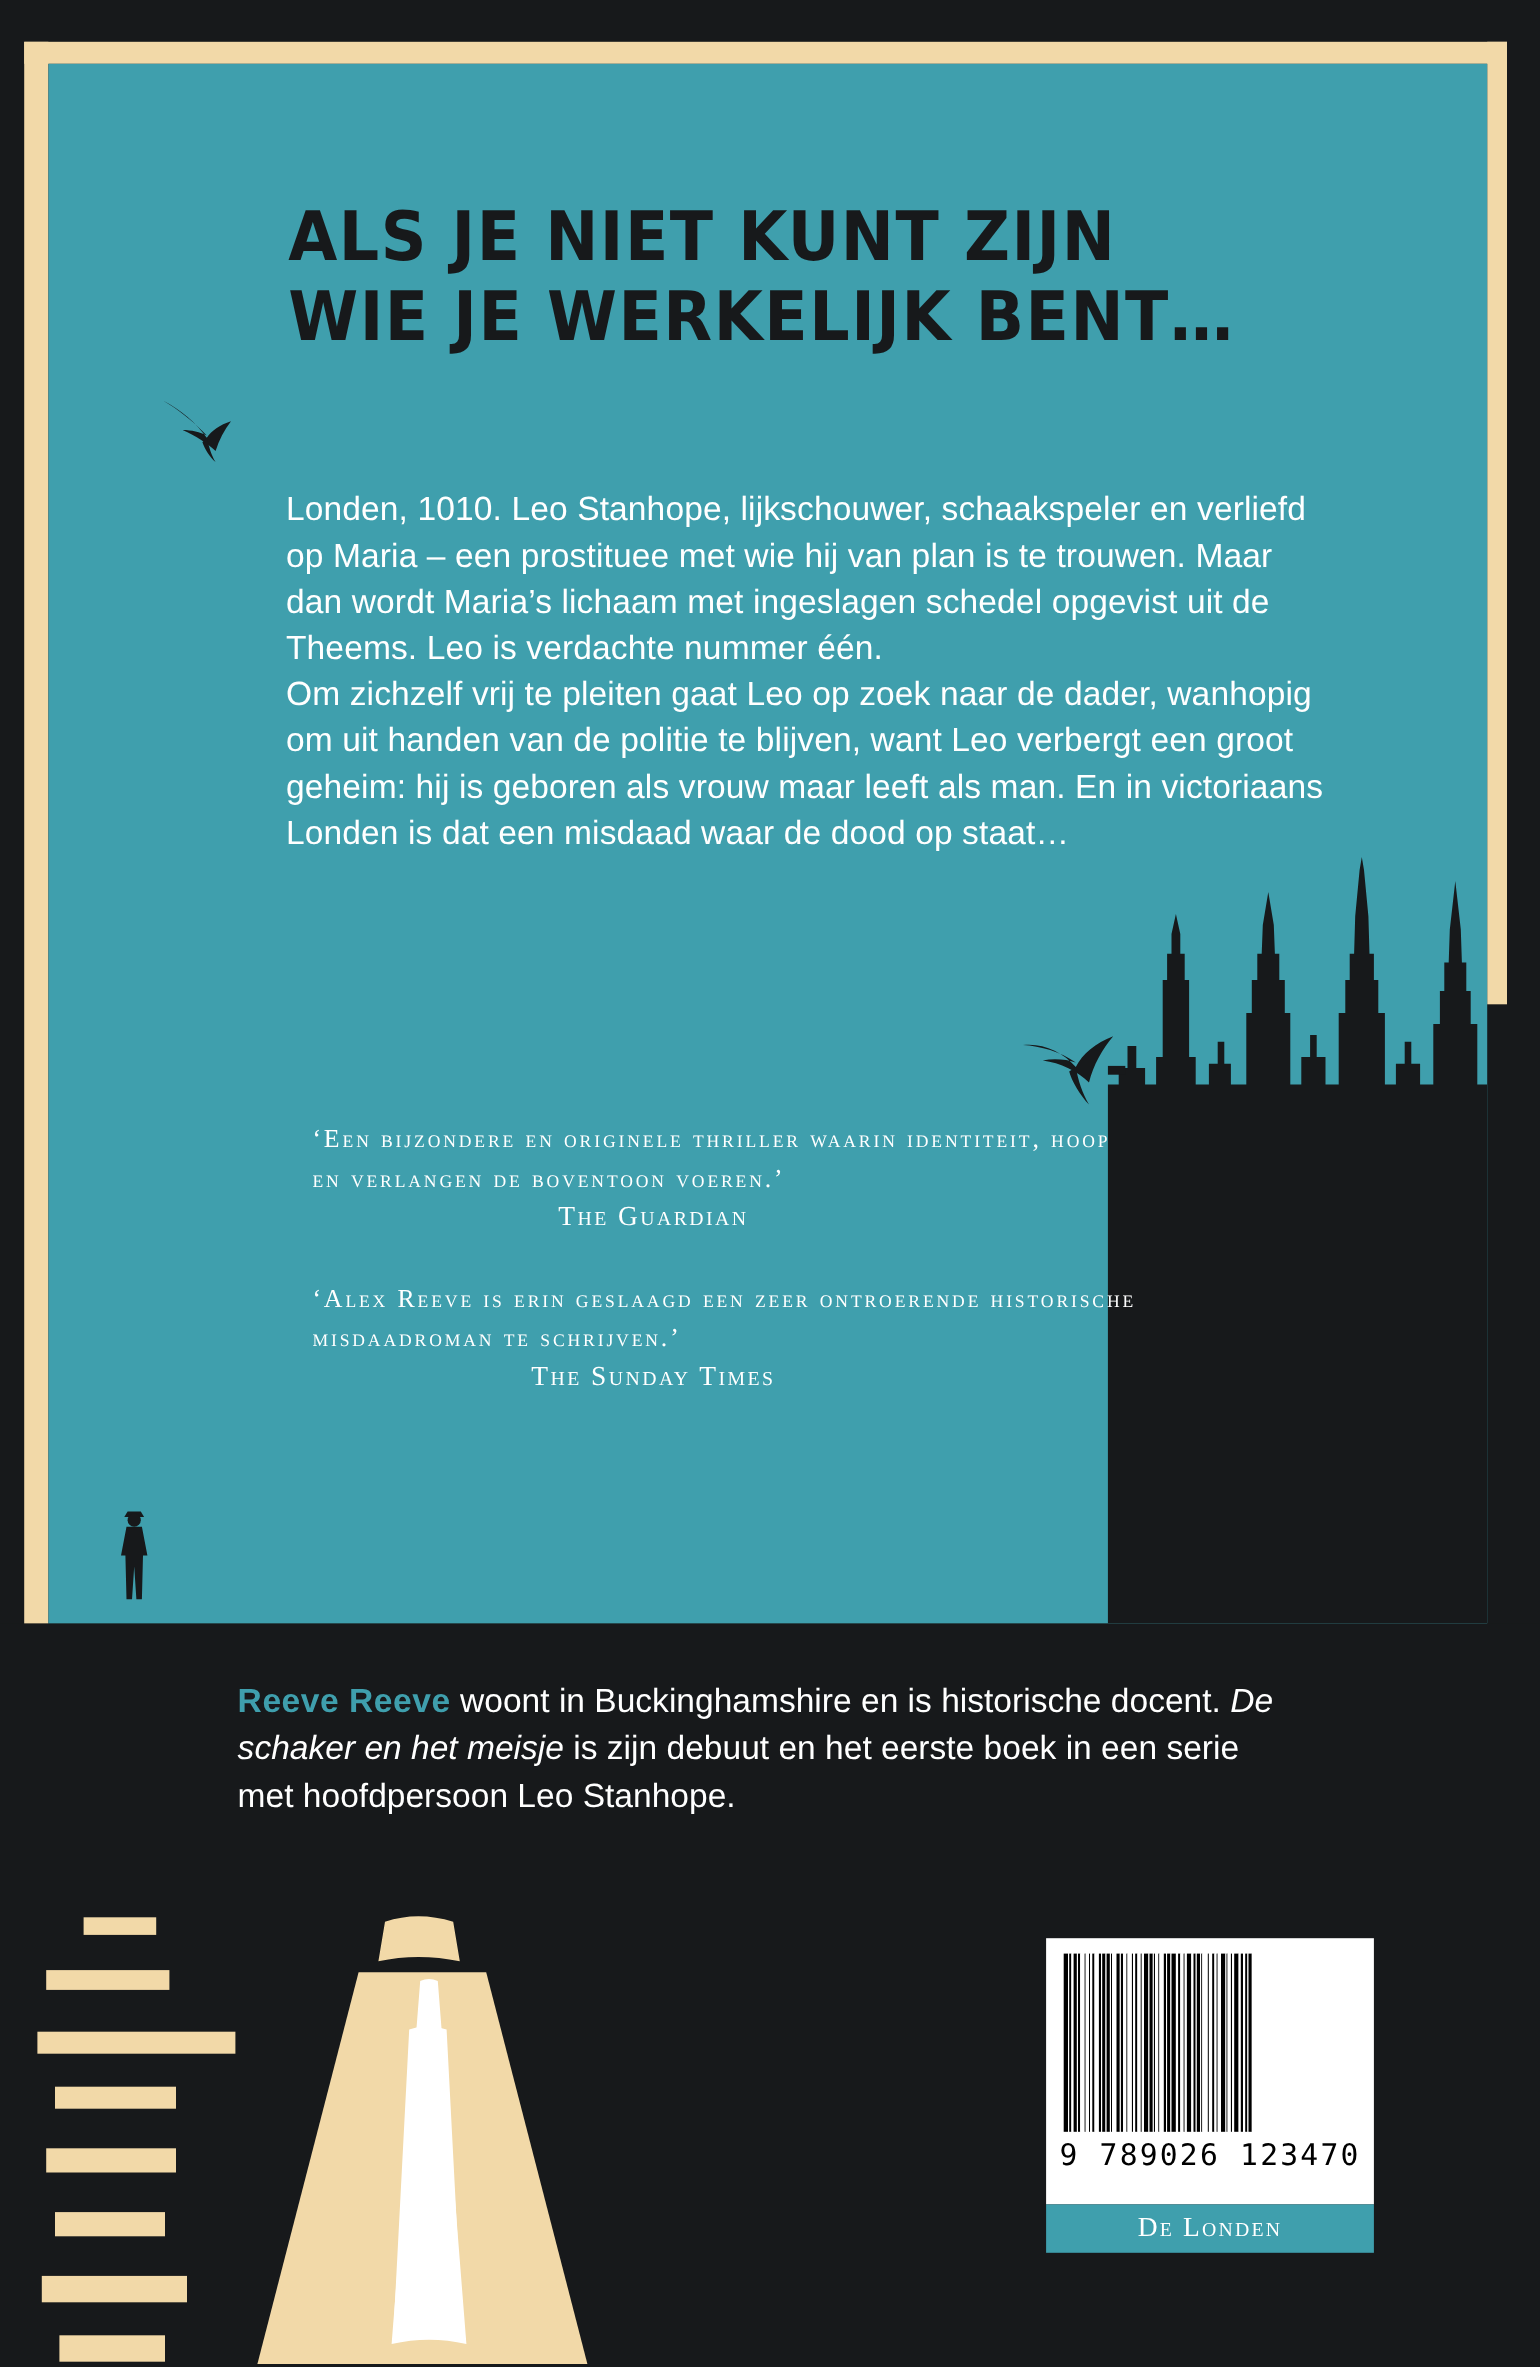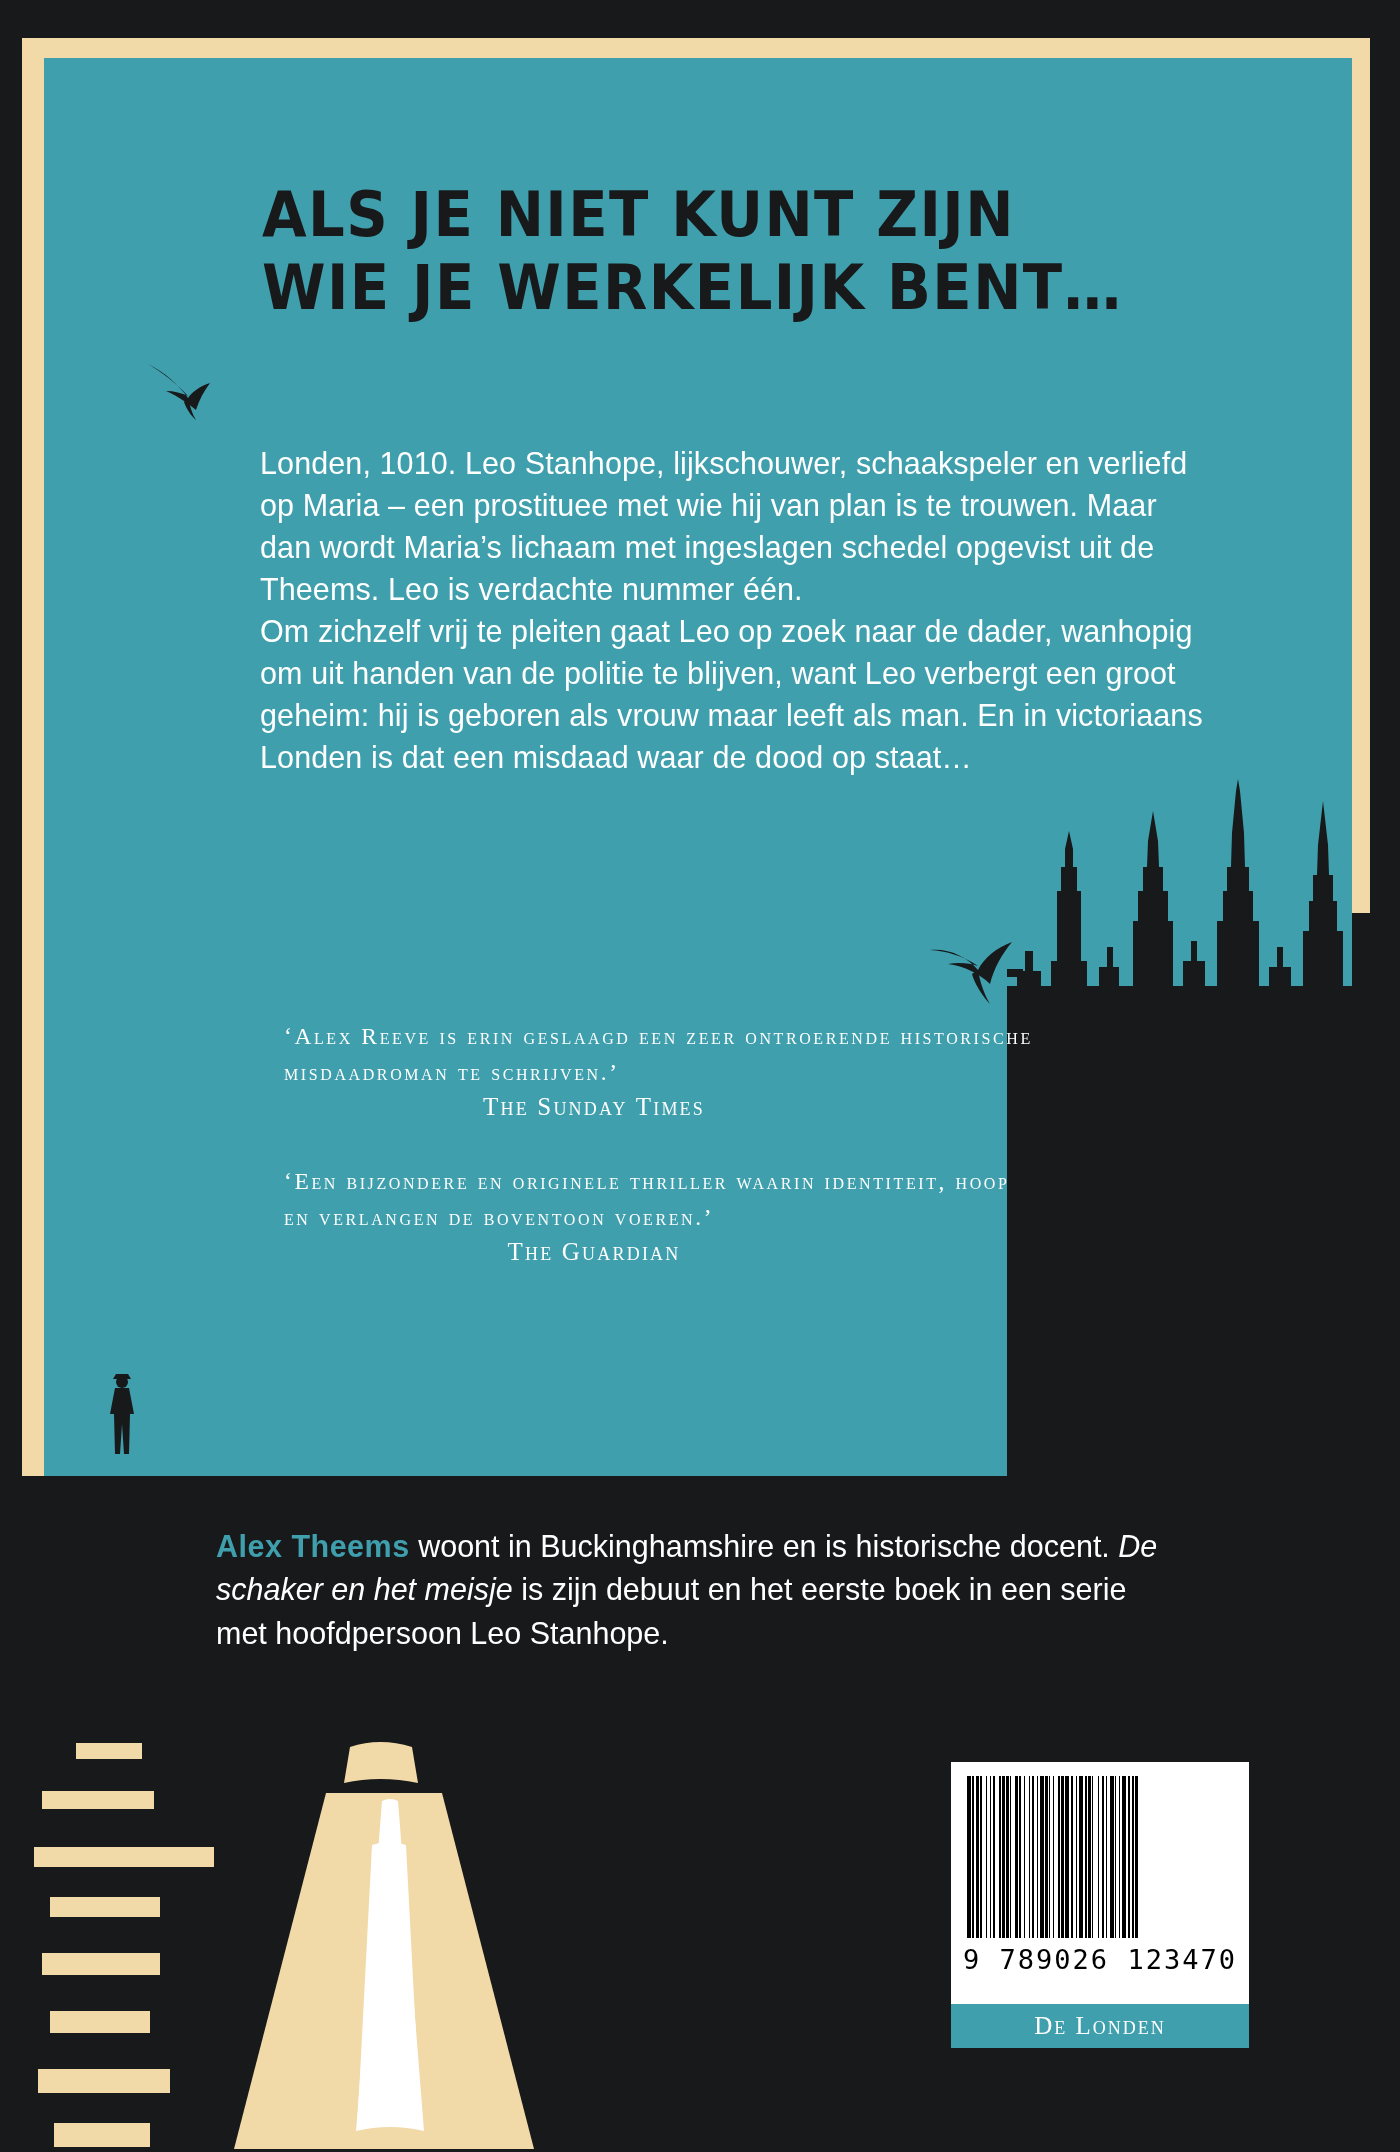--- a/index.html
+++ b/index.html
@@ -255,26 +255,26 @@
       <span class="l2">wie je werkelijk bent…</span>
     </div>
 
     <div class="blurb">
       <p>Londen, 1010. Leo Stanhope, lijkschouwer, schaakspeler en verliefd op Maria – een prostituee met wie hij van plan is te trouwen. Maar dan wordt Maria’s lichaam met ingeslagen schedel opgevist uit de Theems. Leo is verdachte nummer één.</p>
       <p>Om zichzelf vrij te pleiten gaat Leo op zoek naar de dader, wanhopig om uit handen van de politie te blijven, want Leo verbergt een groot geheim: hij is geboren als vrouw maar leeft als man. En in victoriaans Londen is dat een misdaad waar de dood op staat…</p>
     </div>
 
     <div class="reviews">
       <div class="review-block">
+        <div class="review-text">‘Een bijzondere en originele thriller waarin identiteit, hoop en verlangen de boventoon voeren.’</div>
+        <div class="review-source">The Guardian</div>
+      </div>
+      <div class="review-block">
         <div class="review-text">‘Alex Reeve is erin geslaagd een zeer ontroerende historische misdaadroman te schrijven.’</div>
         <div class="review-source">The Sunday Times</div>
-      </div>
-      <div class="review-block">
-        <div class="review-text">‘Een bijzondere en originele thriller waarin identiteit, hoop en verlangen de boventoon voeren.’</div>
-        <div class="review-source">The Guardian</div>
       </div>
     </div>
 
     <svg class="bird bird-1" viewBox="0 0 90 70">
       <path fill="#17191b" d="M4,6 C20,14 34,26 44,40 C48,34 56,28 66,25 C60,33 55,42 52,52 C45,46 34,38 22,33 C30,33 38,35 44,38 C33,26 18,14 4,6 Z"></path>
       <path fill="#17191b" d="M44,40 C46,48 48,56 52,62 C47,58 42,50 40,44 Z"></path>
     </svg>
     <svg class="bird bird-2" viewBox="0 0 110 85">
       <path fill="#17191b" d="M6,22 C24,20 42,28 54,42 C60,30 72,20 88,14 C78,26 70,40 66,56 C56,46 40,38 24,36 C34,34 46,35 54,38 C40,28 22,23 6,22 Z"></path>
       <path fill="#17191b" d="M54,42 C56,54 60,66 66,76 C58,68 50,54 48,46 Z"></path>
@@ -283,21 +283,21 @@
     <svg class="figure" viewBox="0 0 46 88">
       <path fill="#17191b" d="M14,8 h12 l3,5 h-18 z"></path>
       <circle cx="20" cy="16" r="6" fill="#17191b"></circle>
       <path fill="#17191b" d="M13,22 h14 l5,26 h-4 l-1,40 h-5 l-2,-30 l-2,30 h-5 l-1,-40 h-4 z"></path>
     </svg>
   </div>
 
   <div class="below-teal"></div>
 
   <div class="author-note">
-    <span class="author-name">Alex Theems</span><span> woont in Buckinghamshire en is historische docent. </span><span class="italic">De schaker en het meisje</span><span> is zijn debuut en het eerste boek in een serie met hoofdpersoon Leo Stanhope.</span>
+    <span class="author-name">Reeve Reeve</span><span> woont in Buckinghamshire en is historische docent. </span><span class="italic">De schaker en het meisje</span><span> is zijn debuut en het eerste boek in een serie met hoofdpersoon Leo Stanhope.</span>
   </div>
 
   <svg class="lamp-art" viewBox="0 0 760 417">
     <g fill="#f2d9a8">
       <rect x="56" y="8" width="66" height="16"></rect>
       <rect x="22" y="56" width="112" height="18"></rect>
       <rect x="14" y="112" width="180" height="20"></rect>
       <rect x="30" y="162" width="110" height="20"></rect>
       <rect x="22" y="218" width="118" height="22"></rect>
       <rect x="30" y="276" width="100" height="22"></rect>

